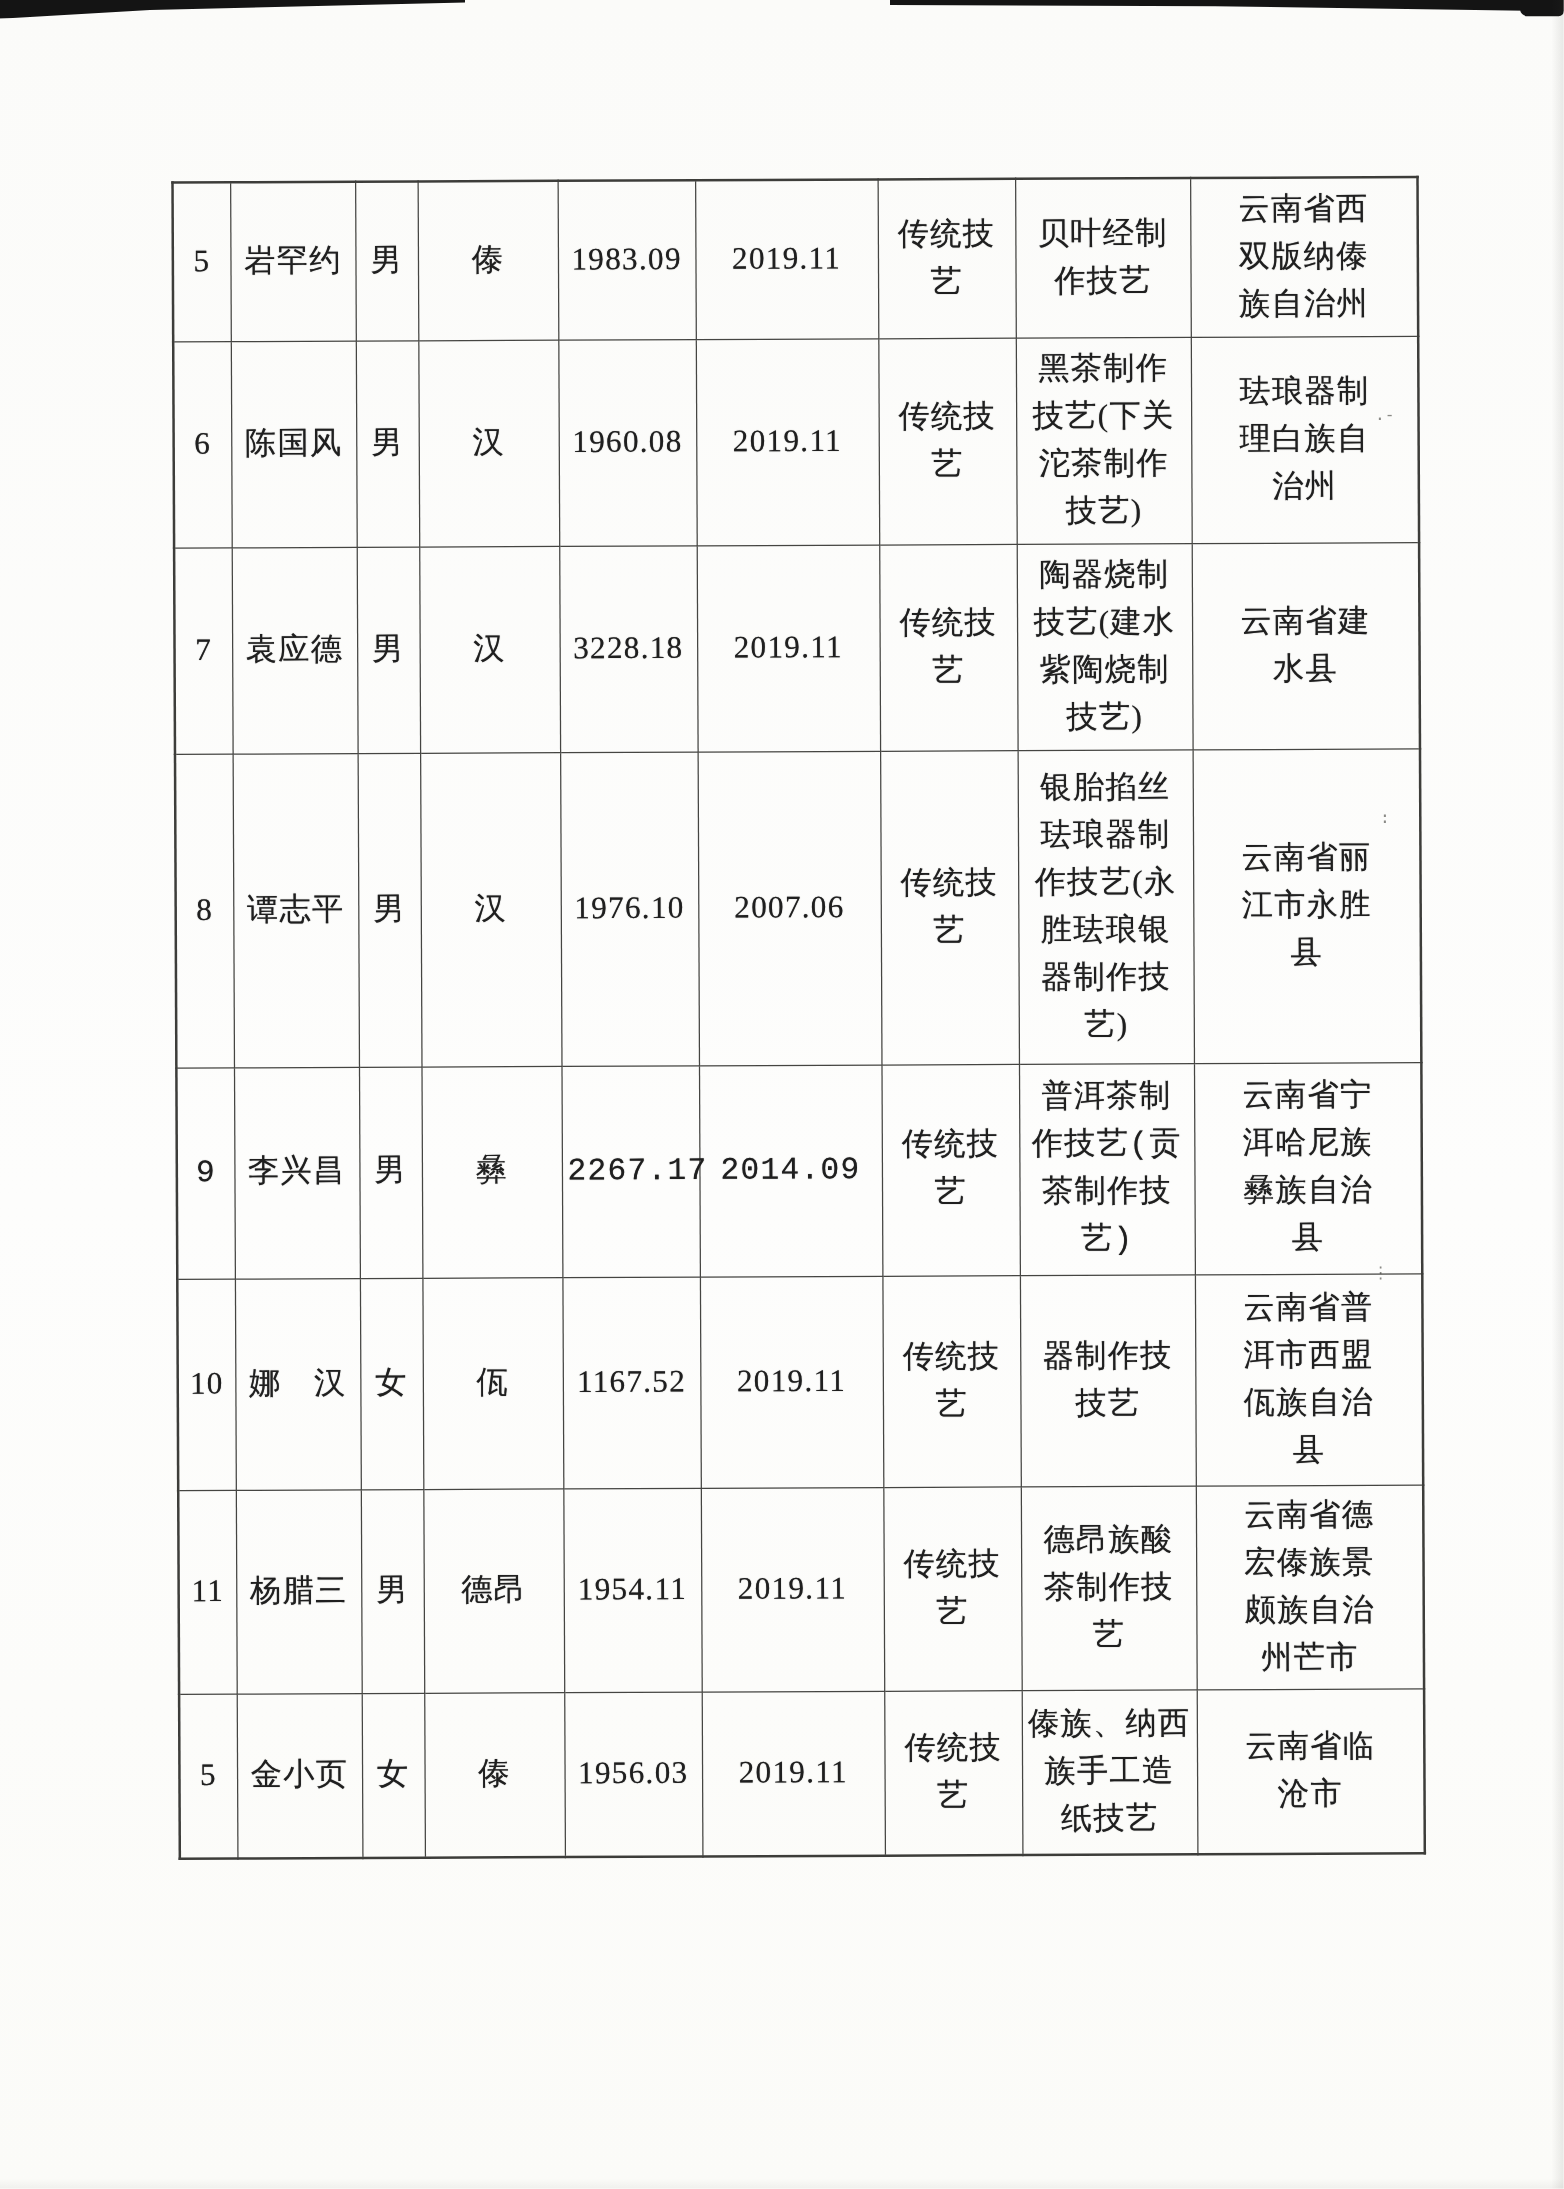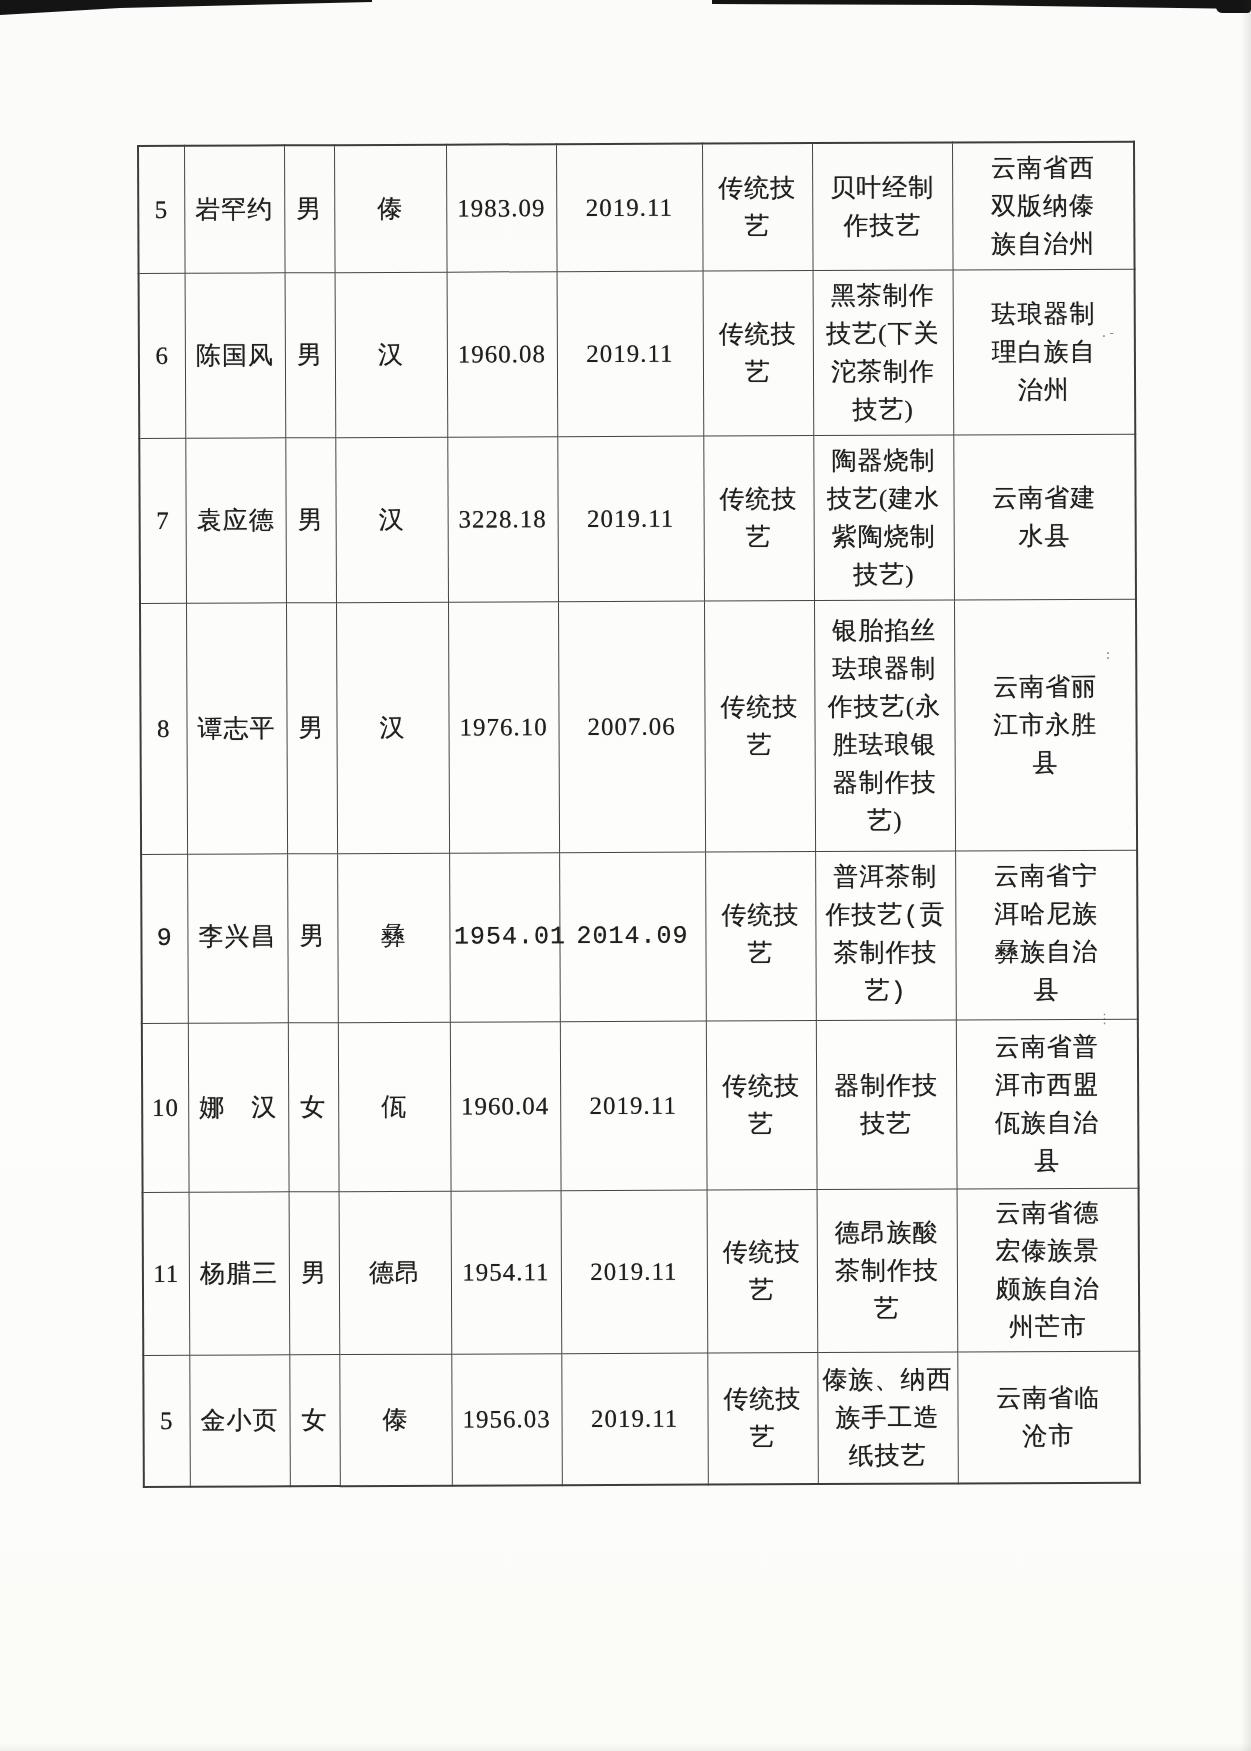--- a/index.html
+++ b/index.html
@@ -154,39 +154,39 @@
 艺)</td>
         <td>云南省丽
 江市永胜
 县</td>
       </tr>
       <tr class="r4">
         <td class="c-num">9</td>
         <td>李兴昌</td>
         <td>男</td>
         <td>彝</td>
-        <td class="c-date">1954.01</td>
+        <td class="c-date">2267.17</td>
         <td class="c-date">2014.09</td>
         <td>传统技
 艺</td>
         <td>普洱茶制
 作技艺(贡
 茶制作技
 艺)</td>
         <td>云南省宁
 洱哈尼族
 彝族自治
 县</td>
       </tr>
       <tr class="r5">
         <td class="c-num">10</td>
         <td>娜　汉</td>
         <td>女</td>
         <td>佤</td>
-        <td class="c-date">1960.04</td>
+        <td class="c-date">1167.52</td>
         <td class="c-date">2019.11</td>
         <td>传统技
 艺</td>
         <td>器制作技
 技艺</td>
         <td>云南省普
 洱市西盟
 佤族自治
 县</td>
       </tr>

